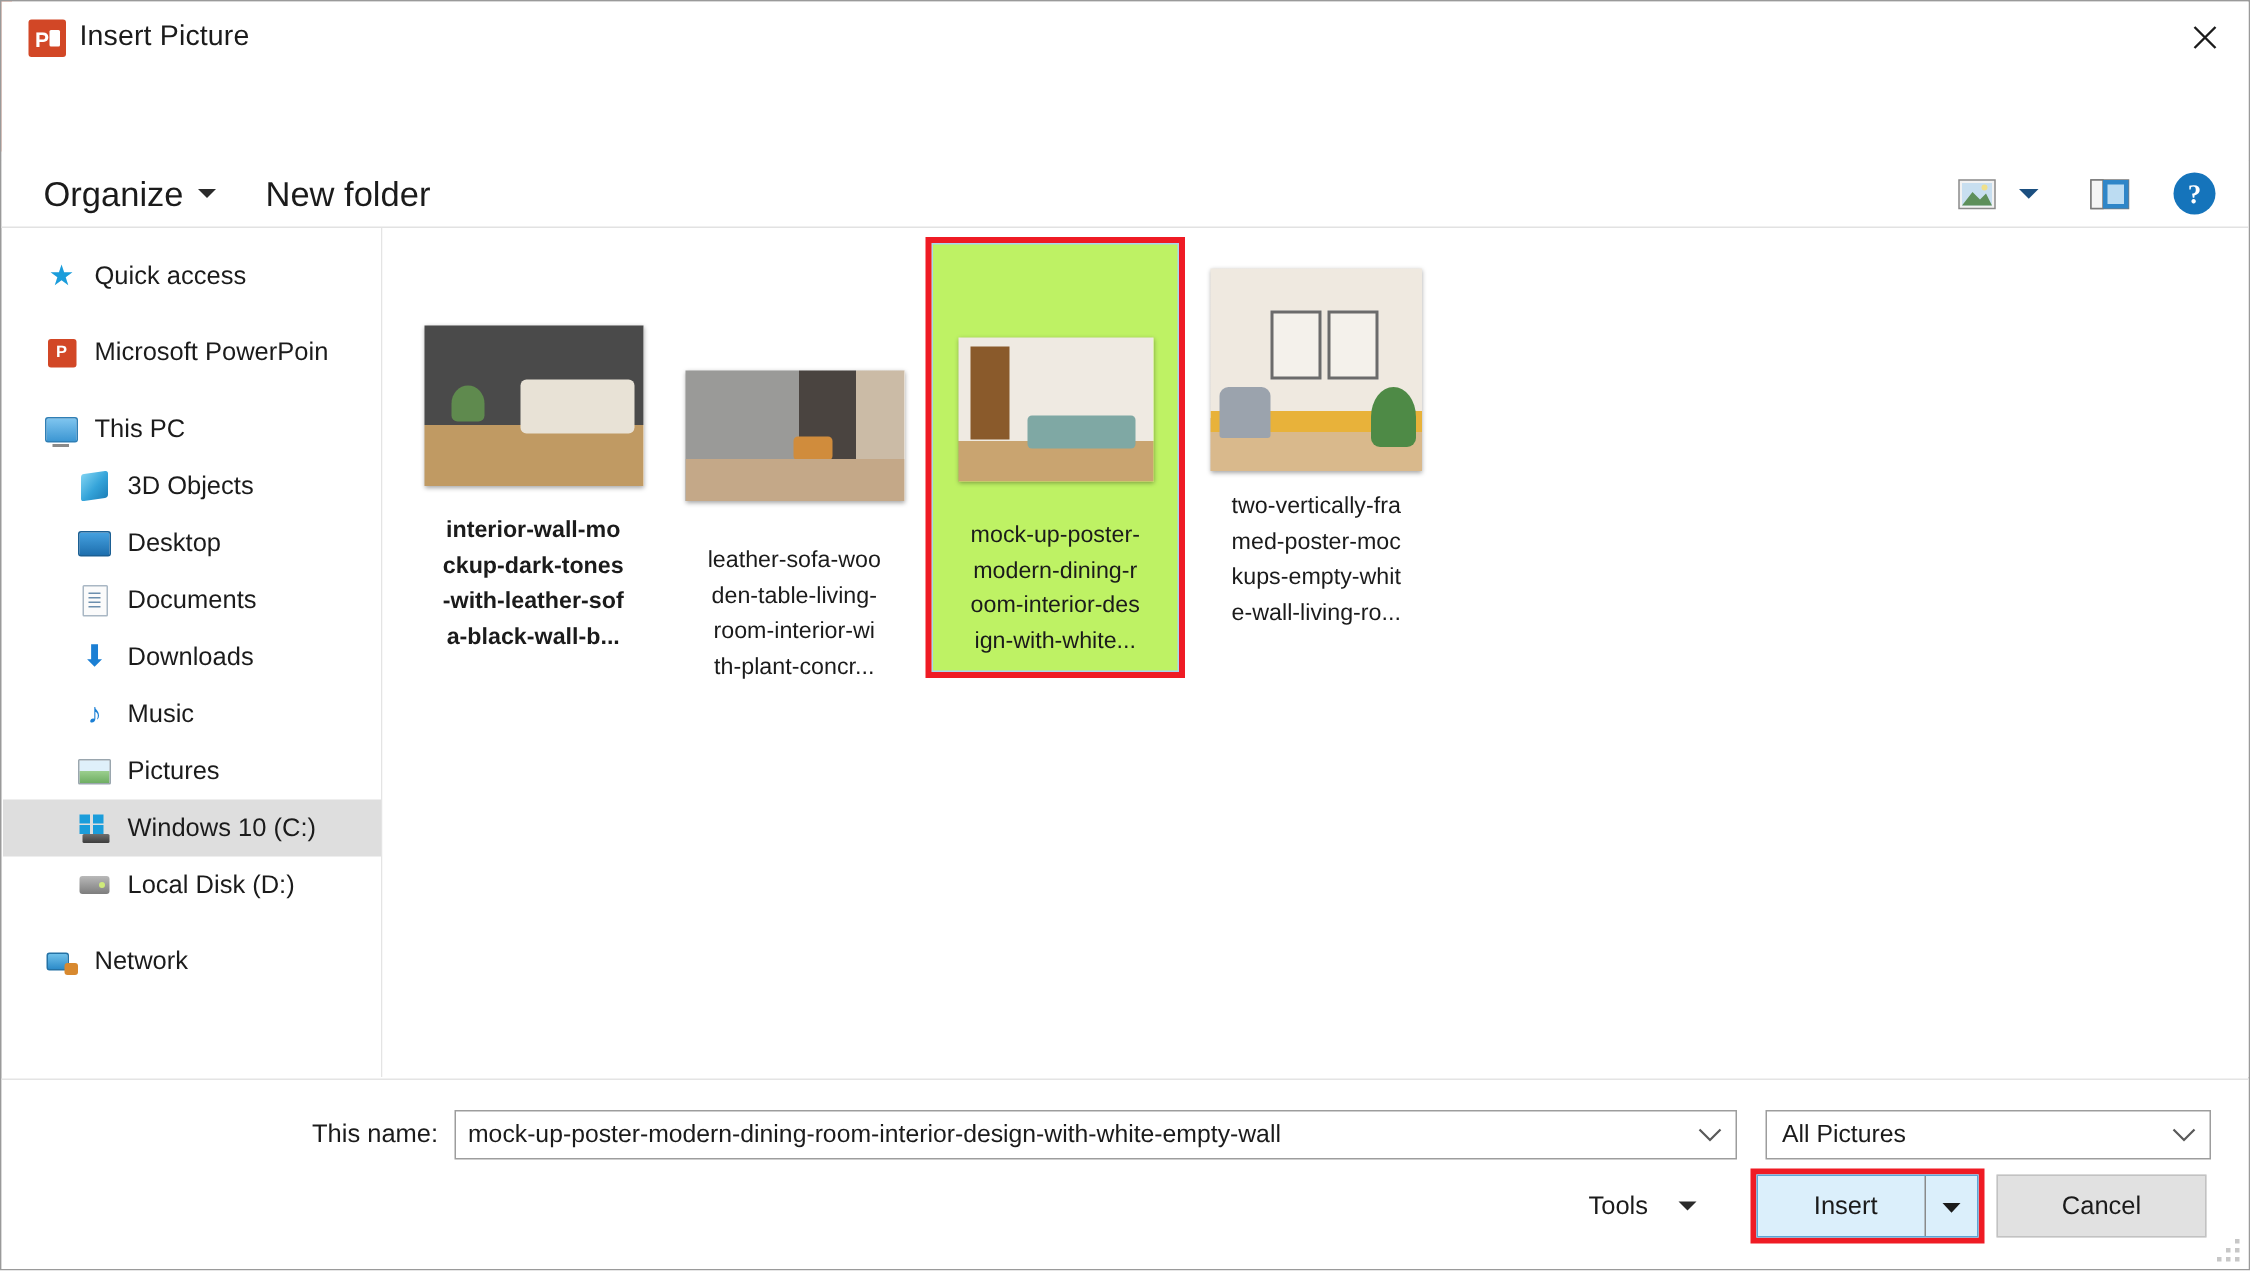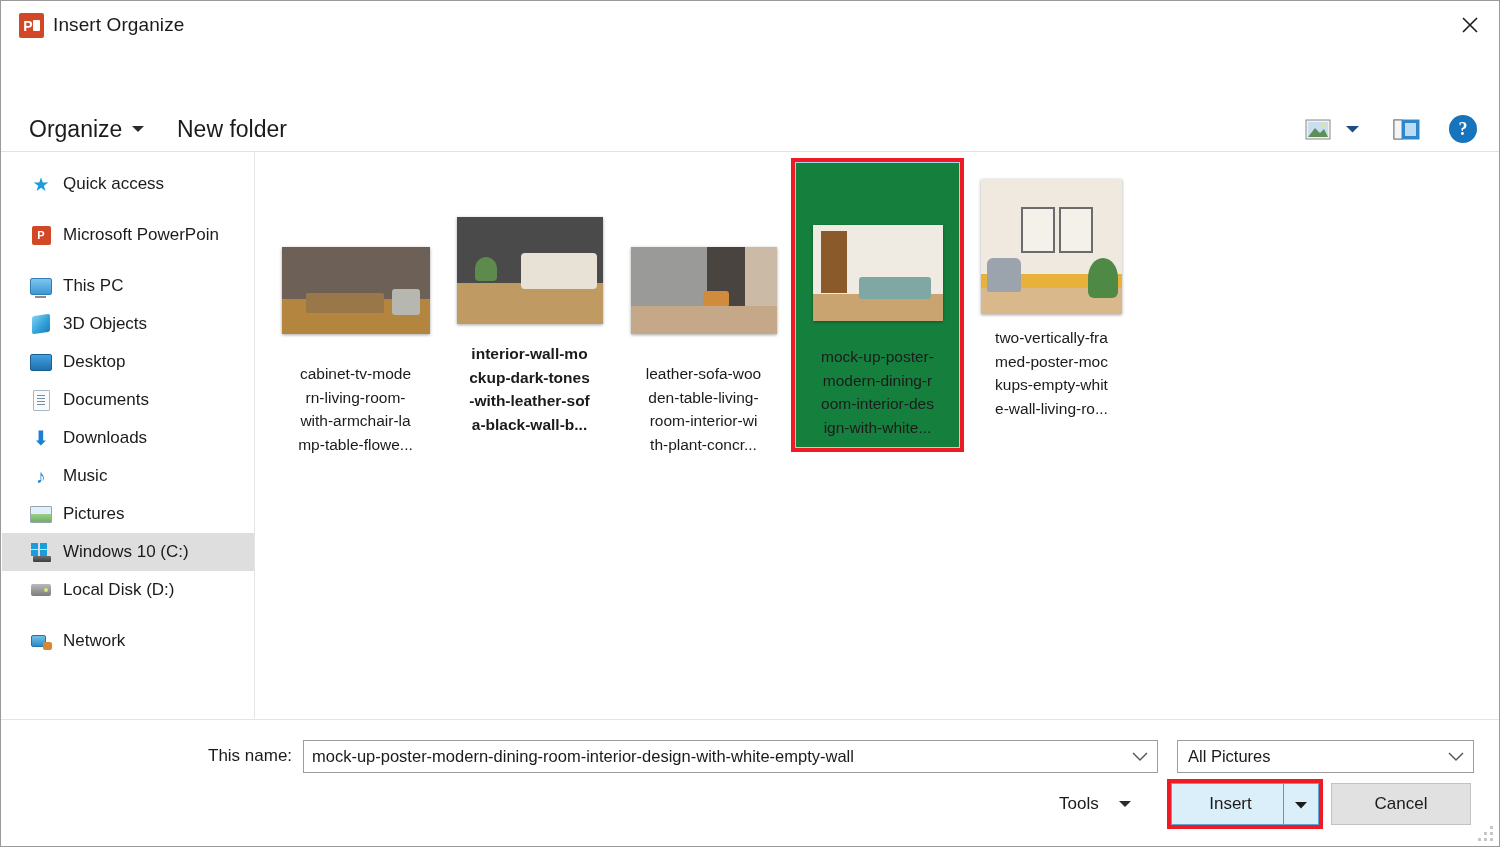--- a/index.html
+++ b/index.html
@@ -238,21 +238,21 @@
     position: relative;
     display: flex;
     align-items: center;
     height: 38px;
     padding-left: 28px;
     font-size: 17px;
     color: #1b1b1b;
     cursor: default;
     white-space: nowrap;
   }
-  .nav-item.indent { padding-left: 28px; }
+  .nav-item.indent { padding-left: 50px; }
   .nav-item.selected { background: #dedede; }
   .nav-item .ni-icon {
     width: 22px; height: 22px;
     margin-right: 11px;
     flex: none;
     display: flex; align-items: center; justify-content: center;
   }
   .nav-gap { height: 13px; }
 
   
@@ -363,21 +363,21 @@
     margin-right: 9px;
     padding: 6px 4px 8px 4px;
     box-sizing: border-box;
     display: flex;
     flex-direction: column;
     align-items: center;
     cursor: default;
     position: relative;
   }
   .tile.selected {
-    background: #15803d;
+    background: #bef264;
     border: 1px solid #a8d6ef;
   }
   .tile.annotated {
     outline: 4px solid #ef1b24;
     outline-offset: 0px;
   }
   .thumb-wrap {
     width: 152px;
     height: 124px;
     display: flex;
@@ -569,21 +569,21 @@
   }
 </style>
 </head>
 <body>
 
 <div id="app">
 
   <div class="accent-strip"></div>
   <div class="titlebar">
     <div class="ppt-icon">P<span class="sq"></span></div>
-    <div class="title-text">Insert Organize</div>
+    <div class="title-text">Insert Picture</div>
     <div class="close-btn">
       <svg width="18" height="18" viewBox="0 0 18 18">
           <path d="M2 2 L16 16 M16 2 L2 16" stroke="#1b1b1b" stroke-width="1.6" fill="none"></path>
         </svg>
     </div>
   </div>
 
   <div class="navbar">
     <div class="nav-arrow nav-back">
       <svg width="24" height="20" viewBox="0 0 24 20">
@@ -773,29 +773,20 @@
       <span class="ni-icon">
           <span class="ic-net"></span>
         </span>
       <span>Network</span>
     </div>
   </div>
 
   <div class="filelist">
     <div class="tiles">
 
-      <div class="tile" style="margin-top:60px;">
-        <div class="thumb-wrap">
-          <div class="thumb t1"></div>
-        </div>
-        <div class="tile-label">cabinet-tv-mode
-rn-living-room-
-with-armchair-la
-mp-table-flowe...</div>
-      </div>
 
       <div class="tile" style="margin-top:40px;font-weight:bold;">
         <div class="thumb-wrap">
           <div class="thumb t2"></div>
         </div>
         <div class="tile-label">interior-wall-mo
 ckup-dark-tones
 -with-leather-sof
 a-black-wall-b...</div>
       </div>

